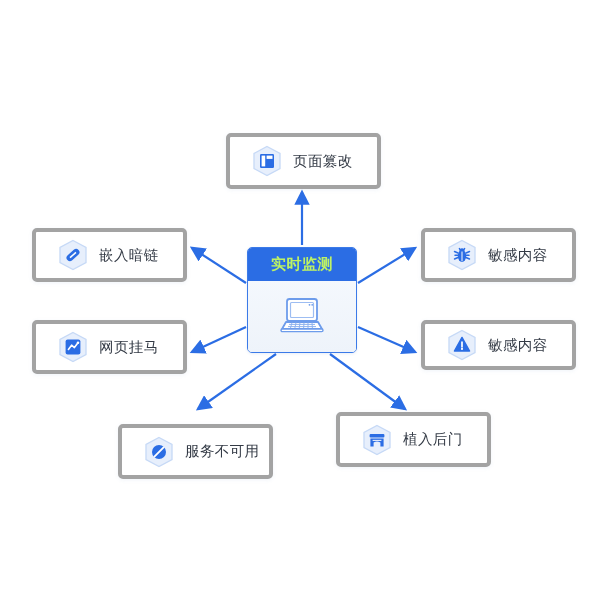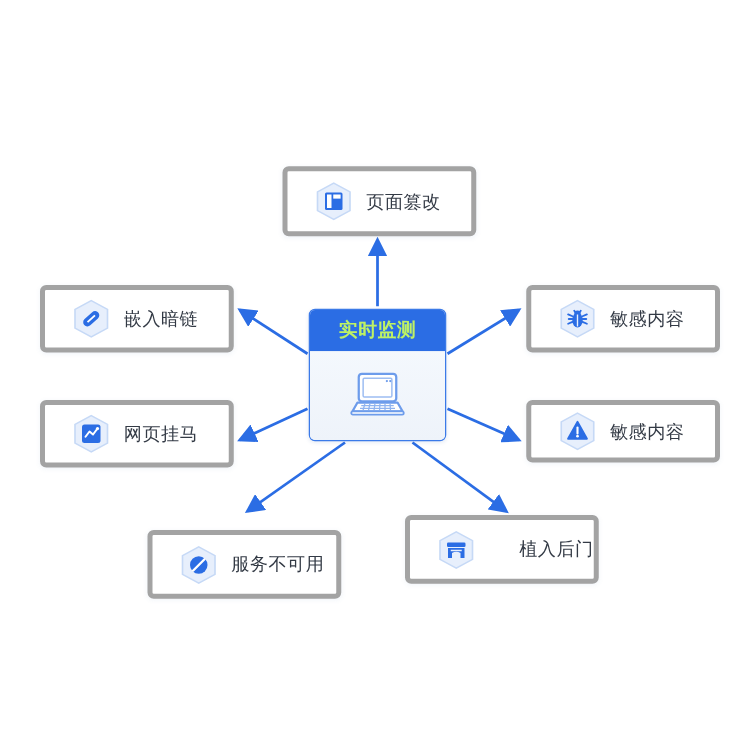--- a/index.html
+++ b/index.html
@@ -66,21 +66,21 @@
     letter-spacing:.4px;
   }
 
   
   #node-top        {left:226px; top:133px; width:155px; height:56px;}
   #node-left-up    {left:32px;  top:228px; width:155px; height:54px;}
   #node-left-down  {left:32px;  top:320px; width:155px; height:54px;}
   #node-right-up   {left:421px; top:228px; width:155px; height:54px;}
   #node-right-down {left:421px; top:320px; width:155px; height:50px;}
   #node-bot-left   {left:118px; top:412px; width:155px; height:55px;margin-top:12px;}
-  #node-bot-right  {left:324px; top:412px; width:155px; height:55px;justify-content:space-between;}
+  #node-bot-right  {left:336px; top:412px; width:155px; height:55px;}
 
   .hexwrap{position:relative;width:30px;height:32px;}
   .hexwrap svg{display:block;}
 </style>
 </head>
 <body>
 
 <div id="canvas">
 
   <svg id="edges" viewBox="0 0 601 601" xmlns="http://www.w3.org/2000/svg">

